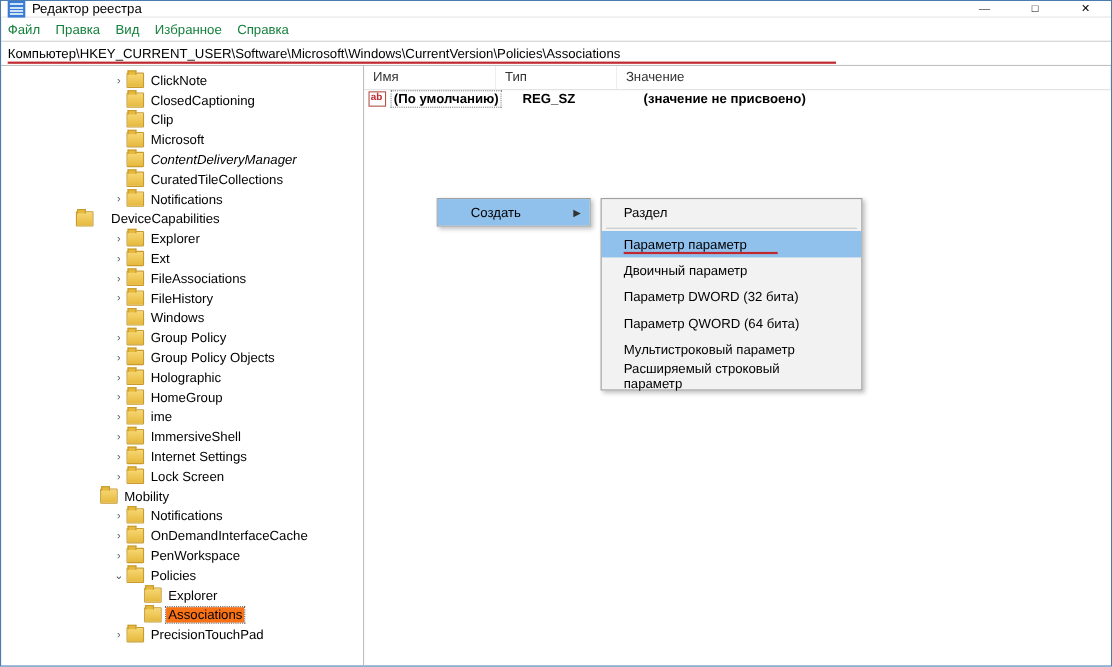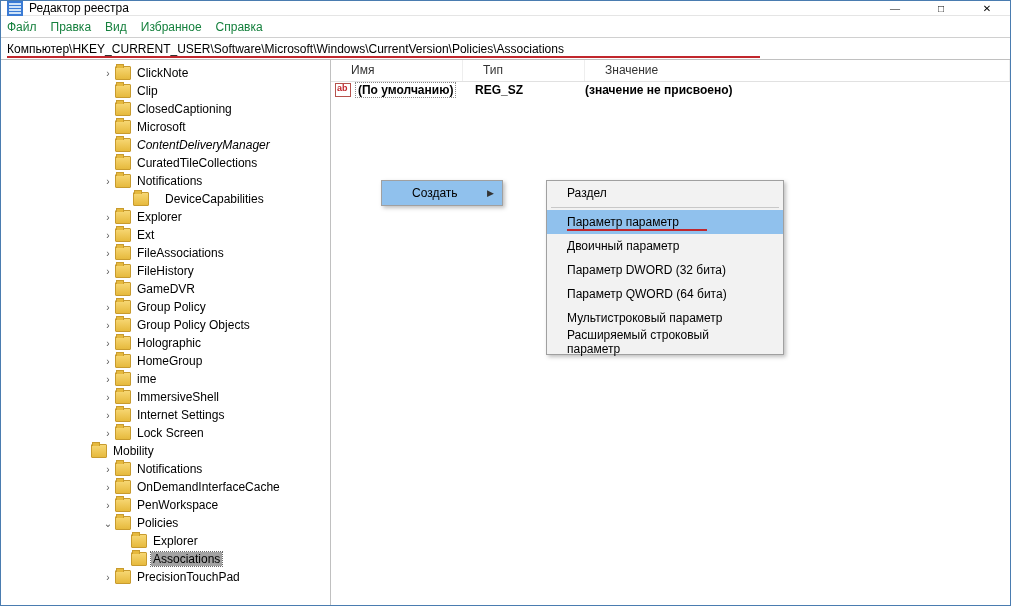--- a/index.html
+++ b/index.html
@@ -19,35 +19,35 @@
 .addressbar .underline { position:absolute; left:6px; right:250px; bottom:1px; height:2px; background:#c1272d; }
 .work { flex:1; display:flex; min-height:0; }
 .tree-pane { width: 330px; border-right: 1px solid #c0c0c0; overflow:hidden; position:relative; }
 .tree-scroll { position:absolute; inset:0; overflow-y:auto; }
 .tree { padding: 4px 0 4px 0; }
 .tree-item { display:flex; align-items:center; height:18px; white-space:nowrap; }
 .tree-item .expander { width:14px; text-align:center; color:#5a5a5a; font-size:10px; display:inline-block; }
 .tree-item .folder { width:16px; height:14px; margin-right:4px; background:
   linear-gradient(#f7d774,#e6b93d); border:1px solid #c89b2e; border-radius:1px; position:relative; }
 .tree-item .folder::before { content:""; position:absolute; top:-3px; left:0; width:6px; height:3px; background:#e6b93d; border:1px solid #c89b2e; border-bottom:none; }
-.tree-item.selected .label { background:#a3a3a3; outline:1px dotted #666; }
+.tree-item.selected .label { background:#f97316; outline:1px dotted #666; }
 .tree-item .label { padding: 0 2px; }
 .list-pane { flex:1; position:relative; overflow:hidden; }
 .list-header { display:flex; height:22px; border-bottom:1px solid #e1e1e1; }
-.list-header div { padding:3px 8px; color:#333; border-right:1px solid #eee;margin-left:12px; }
+.list-header div { padding:3px 8px; color:#333; border-right:1px solid #eee; }
 .col-name { width:120px; } .col-type { width:110px; } .col-value { flex:1; }
 .list-row { display:flex; height:18px; padding:1px 0;font-weight:bold; }
 .value-icon { width:16px; height:14px; margin:0 4px; background:#fff; border:1px solid #b5524c; position:relative; }
 .value-icon::after { content:"ab"; position:absolute; top:-1px; left:1px; font-size:9px; color:#c1272d; font-weight:bold; }
 .row-name { width:112px; padding-left:0; }
 .row-name .dotted { border:1px dotted #888; padding:0 2px; }
 .row-type { width:110px; padding-left:8px; }
 .row-value { flex:1; padding-left:8px; }
 .context-menu { position:absolute; background:#f2f2f2; border:1px solid #a0a0a0; box-shadow:2px 2px 4px rgba(0,0,0,0.25); }
-.context-menu.primary { left:50px; top:120px; width:122px; }
+.context-menu.primary { left:66px; top:120px; width:140px; }
 .context-menu .item { height:24px; display:flex; align-items:center; padding:0 26px 0 30px; position:relative; }
 .context-menu .item.highlight { background:#90c1ed; }
 .context-menu .arrow { position:absolute; right:8px; font-size:9px; color:#333; }
 .context-menu.secondary { left:215px; top:120px; width:238px; }
 .context-menu.secondary .item { padding-left:20px; }
 .context-menu.secondary .sep { height:1px; margin:2px 4px; background:#c8c8c8; }
 .context-menu.secondary .item.highlight { background:#90c1ed; }
 .context-menu.secondary .underline { position:absolute; left:20px; bottom:3px; height:2px; width:140px; background:#c1272d; }
 ::-webkit-scrollbar { width:16px; }
 ::-webkit-scrollbar-track { background:#f0f0f0; }
@@ -84,48 +84,48 @@
     <div class="tree-scroll">
       <div class="tree" id="tree">
           <div class="tree-item" style="padding-left: 100px;">
             <span class="expander">›</span>
             <span class="folder"></span>
             <span class="label">ClickNote</span>
           </div>
           <div class="tree-item" style="padding-left: 100px;">
             <span class="expander"></span>
             <span class="folder"></span>
+            <span class="label">ClosedCaptioning</span>
+          </div>
+          <div class="tree-item" style="padding-left: 100px;">
+            <span class="expander"></span>
+            <span class="folder"></span>
             <span class="label">Clip</span>
           </div>
           <div class="tree-item" style="padding-left: 100px;">
             <span class="expander"></span>
             <span class="folder"></span>
-            <span class="label">ClosedCaptioning</span>
-          </div>
-          <div class="tree-item" style="padding-left: 100px;">
-            <span class="expander"></span>
-            <span class="folder"></span>
             <span class="label">Microsoft</span>
           </div>
           <div class="tree-item" style="padding-left: 100px; font-style: italic;">
             <span class="expander"></span>
             <span class="folder"></span>
             <span class="label">ContentDeliveryManager</span>
           </div>
           <div class="tree-item" style="padding-left: 100px;">
             <span class="expander"></span>
             <span class="folder"></span>
             <span class="label">CuratedTileCollections</span>
           </div>
           <div class="tree-item" style="padding-left: 100px;">
             <span class="expander">›</span>
             <span class="folder"></span>
             <span class="label">Notifications</span>
           </div>
-          <div class="tree-item" style="padding-left: 108px; gap: 10px;">
+          <div class="tree-item" style="padding-left: 44px; gap: 10px;">
             <span class="expander"></span>
             <span class="folder"></span>
             <span class="label">DeviceCapabilities</span>
           </div>
           <div class="tree-item" style="padding-left: 100px;">
             <span class="expander">›</span>
             <span class="folder"></span>
             <span class="label">Explorer</span>
           </div>
           <div class="tree-item" style="padding-left: 100px;">
@@ -139,21 +139,21 @@
             <span class="label">FileAssociations</span>
           </div>
           <div class="tree-item" style="padding-left: 100px;">
             <span class="expander">›</span>
             <span class="folder"></span>
             <span class="label">FileHistory</span>
           </div>
           <div class="tree-item" style="padding-left: 100px;">
             <span class="expander"></span>
             <span class="folder"></span>
-            <span class="label">GameDVR</span>
+            <span class="label">Windows</span>
           </div>
           <div class="tree-item" style="padding-left: 100px;">
             <span class="expander">›</span>
             <span class="folder"></span>
             <span class="label">Group Policy</span>
           </div>
           <div class="tree-item" style="padding-left: 100px;">
             <span class="expander">›</span>
             <span class="folder"></span>
             <span class="label">Group Policy Objects</span>

